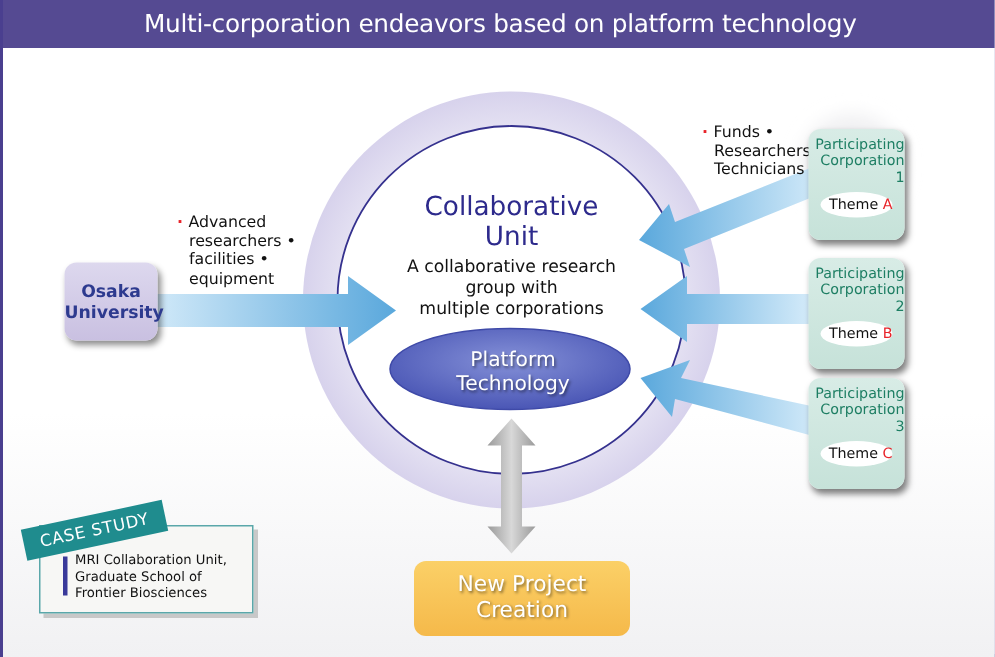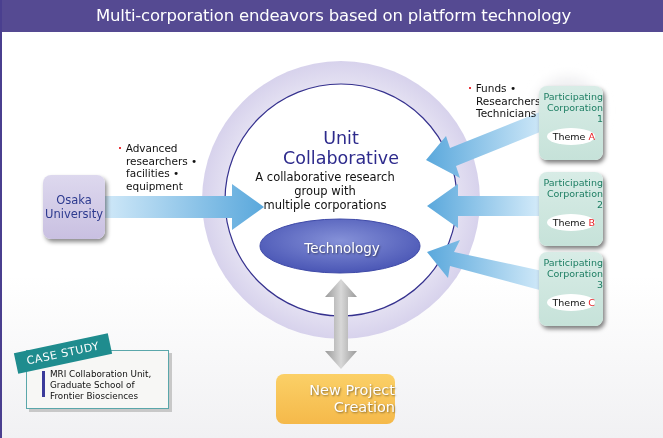--- a/index.html
+++ b/index.html
@@ -1,30 +1,30 @@
 <!DOCTYPE html>
 <html><head>
 <meta charset="utf-8">
 <style>
   * { margin:0; padding:0; box-sizing:border-box; }
   body { width:663px; height:438px; overflow:hidden; background:#fff; font-family:"DejaVu Sans", sans-serif; }
   #frame { position:relative; width:663px; height:438px; background:#fff; border:2px solid #4a3f8f; border-top:none; }
   #titlebar { position:absolute; left:0; top:0; width:663px; height:32px; background:#554a92; color:#fff; font-size:16.5px; text-align:center; line-height:32px; letter-spacing:-0.2px; }
   #bgfade { position:absolute; left:0; top:32px; width:663px; height:406px; background:linear-gradient(#ffffff 60%, #f1f1f3 100%); }
   svg#diagram { position:absolute; left:0; top:0; }
-  #osaka { position:absolute; left:41px; top:175px; width:62px; height:64px; background:linear-gradient(#ddd8ee,#c9c0e1); border-radius:8px; box-shadow:2px 3px 4px rgba(0,0,0,0.45); color:#2d3a8f; font-size:11.5px; font-weight:normal; text-align:center; display:flex; flex-direction:column; justify-content:center; line-height:14px; }
+  #osaka { position:absolute; left:41px; top:175px; width:62px; height:52px; background:linear-gradient(#ddd8ee,#c9c0e1); border-radius:8px; box-shadow:2px 3px 4px rgba(0,0,0,0.45); color:#2d3a8f; font-size:11.5px; font-weight:bold; text-align:center; display:flex; flex-direction:column; justify-content:center; line-height:14px; }
   .bullet-list { position:absolute; font-size:10.5px; line-height:12.5px; color:#111; }
   .bullet-list .red { color:#e8242a; font-weight:bold; }
   #cu-title { position:absolute; left:254px; top:128px; width:170px; text-align:center; color:#2d2a8c; font-size:17.5px; line-height:20px; }
-  #cu-desc { position:absolute; left:228px; top:170px; width:190px; text-align:center; color:#111; font-size:11.5px; line-height:14px; }
+  #cu-desc { position:absolute; left:244px; top:170px; width:190px; text-align:center; color:#111; font-size:11.5px; line-height:14px; }
   #platform { position:absolute; left:260px; top:220px; width:160px; height:56px; text-align:center; color:#fff; font-size:13.5px; line-height:16px; display:flex; flex-direction:column; justify-content:center; text-shadow:1px 1px 2px rgba(0,0,0,0.5); }
   .corp { position:absolute; width:64px; height:74px; background:linear-gradient(#d8ece6,#c6e2d9); border-radius:8px; box-shadow:2px 3px 4px rgba(0,0,0,0.5); text-align:right; color:#1d7e63; font-size:9.5px; line-height:11px; padding-top:5px; }
   .theme { margin:4px auto 0; width:48px; height:17px; background:#fff; border-radius:50%; color:#111; font-size:9.5px; line-height:17px; }
   .theme .letter { color:#e8242a; }
-  #newproj { position:absolute; left:274px; top:374px; width:119px; height:50px; background:linear-gradient(#fbd067,#f5b94a); border-radius:8px; color:#fff; font-size:14.5px; line-height:17px; text-align:right; display:flex; flex-direction:column; justify-content:center; text-shadow:1px 1px 2px rgba(0,0,0,0.45); }
+  #newproj { position:absolute; left:274px; top:374px; width:144px; height:50px; background:linear-gradient(#fbd067,#f5b94a); border-radius:8px; color:#fff; font-size:14.5px; line-height:17px; text-align:center; display:flex; flex-direction:column; justify-content:center; text-shadow:1px 1px 2px rgba(0,0,0,0.45); }
   #casebox { position:absolute; left:24px; top:350px; width:143px; height:59px; background:#f7f7f5; border:1px solid #5aa7aa; box-shadow:3px 3px 0 #c8c8c8; }
   #casebar { position:absolute; left:40px; top:371px; width:3px; height:26px; background:#3a3a9a; }
   #casetext { position:absolute; left:48px; top:369px; font-size:8.8px; line-height:11px; color:#111; }
   #caselabel { position:absolute; left:13px; top:343px; width:96px; height:21px; background:#1f8c8e; color:#fff; font-size:11px; line-height:21px; text-align:center; letter-spacing:0.5px; transform:rotate(-12deg); transform-origin:center; }
 </style>
 </head>
 <body>
 
 <div id="frame">
   <div id="bgfade"></div>
@@ -81,30 +81,31 @@
   </div>
 
   <div class="bullet-list" style="left:116px; top:142px;">
     <div><span class="red">· </span><span>Advanced</span></div>
     <div style="padding-left:8px">researchers •</div>
     <div style="padding-left:8px">facilities •</div>
     <div style="padding-left:8px">equipment</div>
   </div>
 
   <div id="cu-title">
+    <div>Collaborative</div>
     <div>Unit</div>
-    <div>Collaborative</div>
   </div>
   <div id="cu-desc">
     <div>A collaborative research</div>
     <div>group with</div>
     <div>multiple corporations</div>
   </div>
 
   <div id="platform">
+    <span>Platform</span>
     <span>Technology</span>
   </div>
 
   <div class="bullet-list" style="left:466px; top:82px;">
     <div><span class="red">· </span><span>Funds •</span></div>
     <div style="padding-left:8px">Researchers •</div>
     <div style="padding-left:8px">Technicians</div>
   </div>
 
   <div class="corp" style="left:537px; top:86px;">

